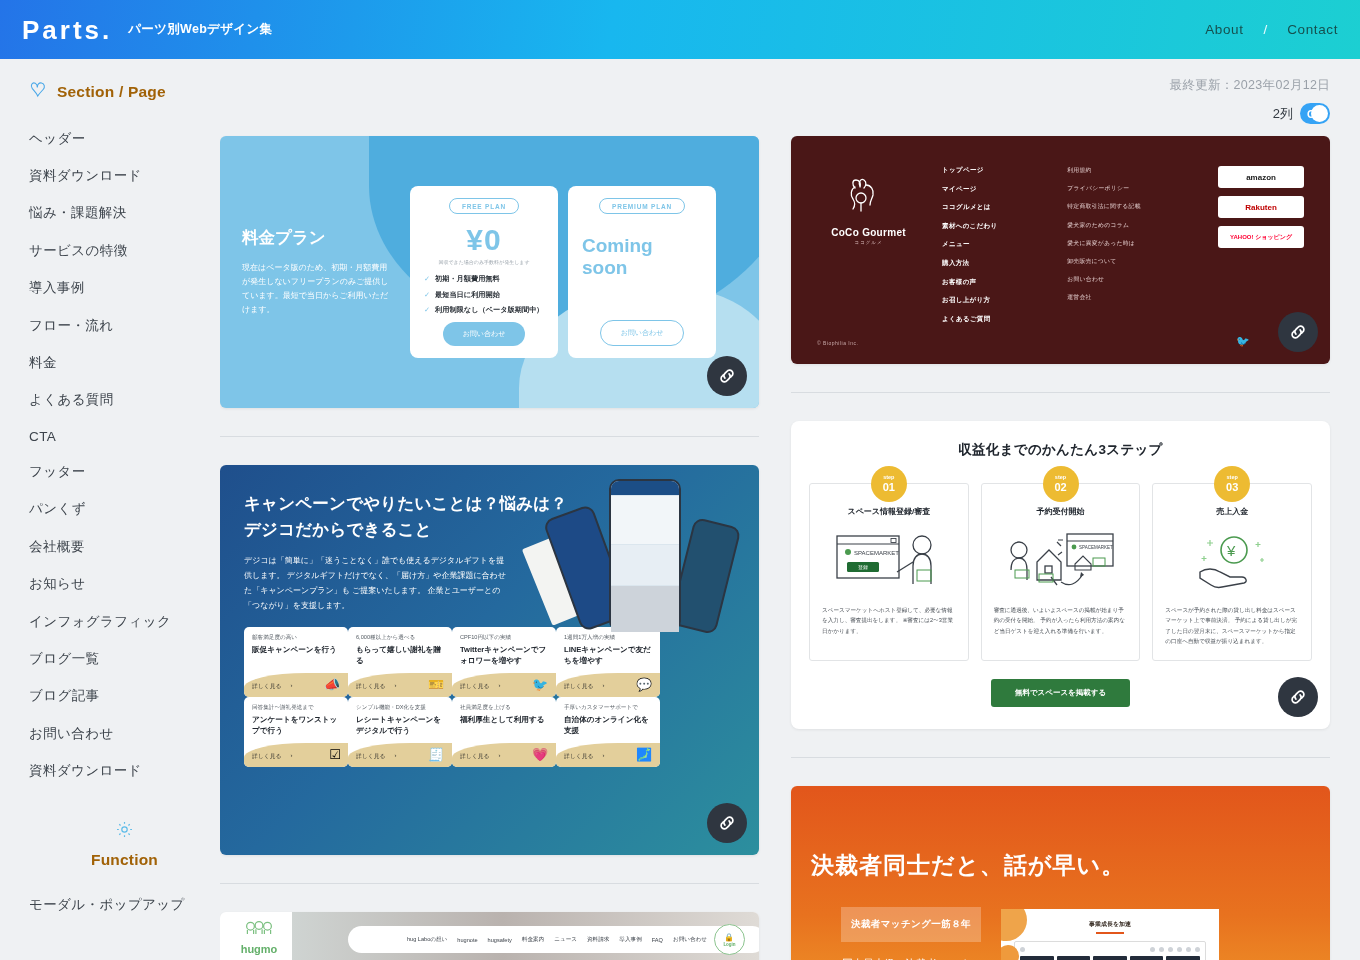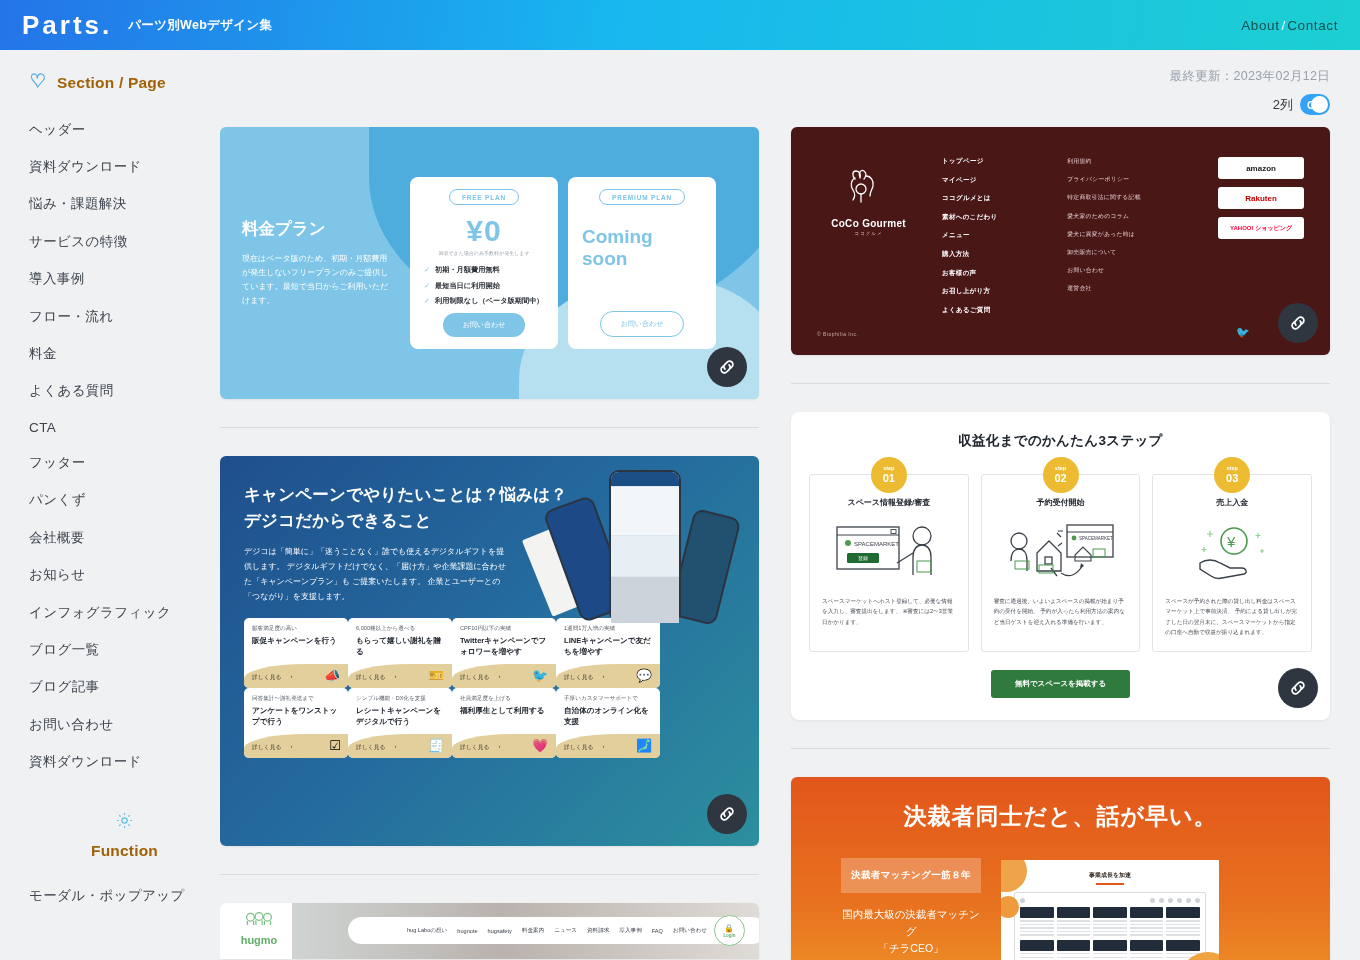--- a/index.html
+++ b/index.html
@@ -4,33 +4,33 @@
 <style>
   * { box-sizing: border-box; margin: 0; padding: 0; }
   html, body {
     width: 1360px; height: 960px;
     font-family: "Liberation Sans", "DejaVu Sans", sans-serif;
     background: #eff1f3; overflow: hidden;
   }
 
   
   .topbar {
-    height: 50px; width: 100%;
+    height: 59px; width: 100%;
     background: linear-gradient(100deg, #2474e8 0%, #18b7ef 45%, #1ccfd2 100%);
     display: flex; align-items: center; padding: 16px 22px;
   }
   .logo {
     color: #fff; font-size: 26px; font-weight: 700;
     letter-spacing: 3px; line-height: 1;
   }
   .logo-sub {
     color: #fff; font-size: 12.5px; font-weight: 700;
     margin-left: 16px; letter-spacing: .3px;
   }
-  .topnav { margin-left: auto; display: flex; align-items: center; gap: 2px; }
+  .topnav { margin-left: auto; display: flex; align-items: center; gap: 20px; }
   .topnav a { color: #16504f; font-size: 13.5px; text-decoration: none; letter-spacing: .6px; }
   .topnav .sep { color: #eafcff; font-size: 13.5px; }
 
   
   .shell { display: flex; height: 913px; }
 
   
   .sidebar {
     width: 220px; flex: 0 0 220px;
     background: #eff1f3;
@@ -220,21 +220,21 @@
     font-size: 7.5px; font-weight: 700; padding: 9px 24px; border-radius: 3px;
     border: none; cursor: pointer;
   }
 
   
   .orange {
     height: 235px; border-radius: 6px; overflow: hidden; position: relative;
     background: linear-gradient(180deg, #e2561b 0%, #e8721f 55%, #f09b2a 100%);
     padding: 24px 20px 0 20px;
   }
-  .or-h { text-align: center; color: #fff; font-size: 23px; font-weight: 700; letter-spacing: 1px; }
+  .or-h { text-align: left; color: #fff; font-size: 23px; font-weight: 700; letter-spacing: 1px; margin-top: 40px; }
   .or-body { display: flex; margin-top: 26px; gap: 20px; }
   .or-left { width: 170px; padding-left: 30px; }
   .or-badge {
     background: rgba(255,255,255,.25); color: #fff; font-size: 9.5px; font-weight: 700;
     padding: 11px 0; text-align: center; letter-spacing: .4px;
   }
   .or-sub { color: #fff; font-size: 10.5px; text-align: center; margin-top: 13px; line-height: 1.6; }
   .or-shot {
     width: 218px; height: 126px; background: #fff; margin-top: 2px; position: relative; overflow: hidden;
   }

